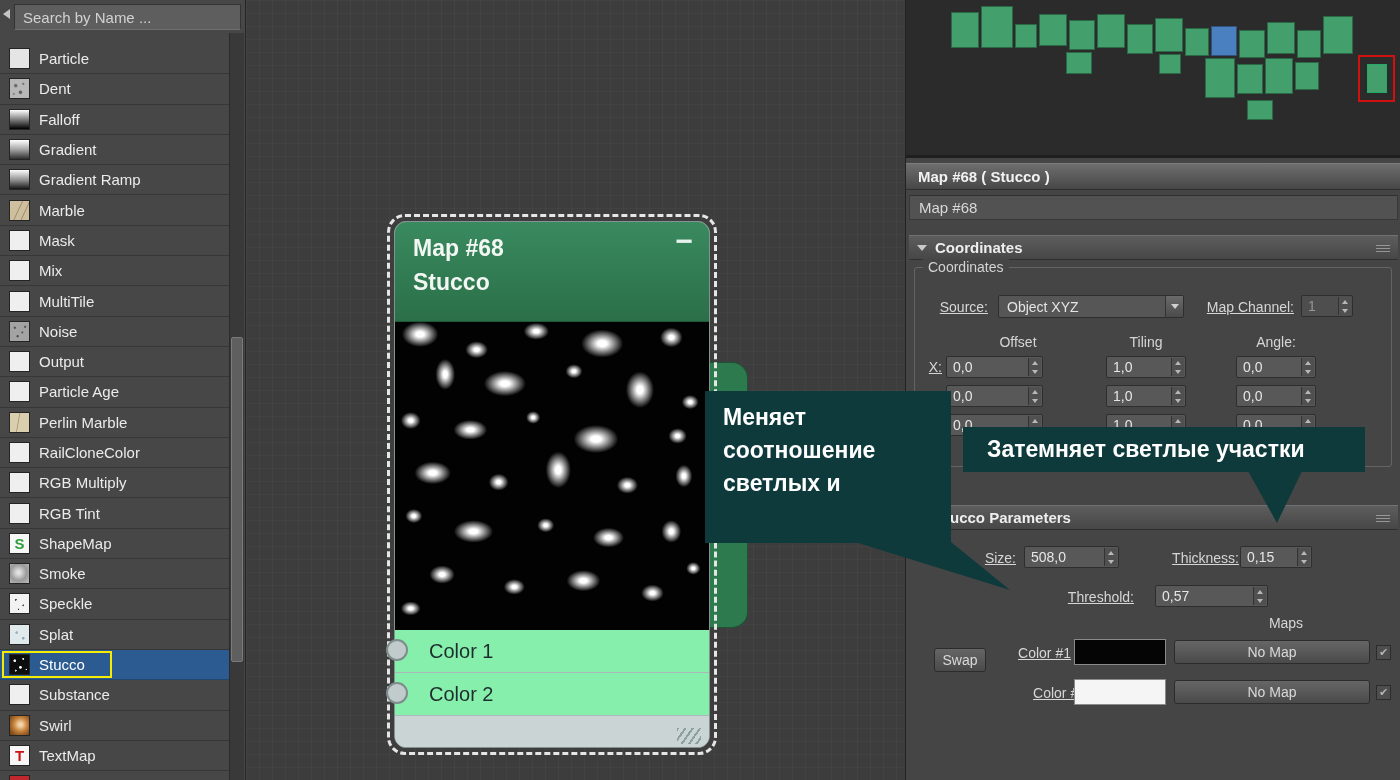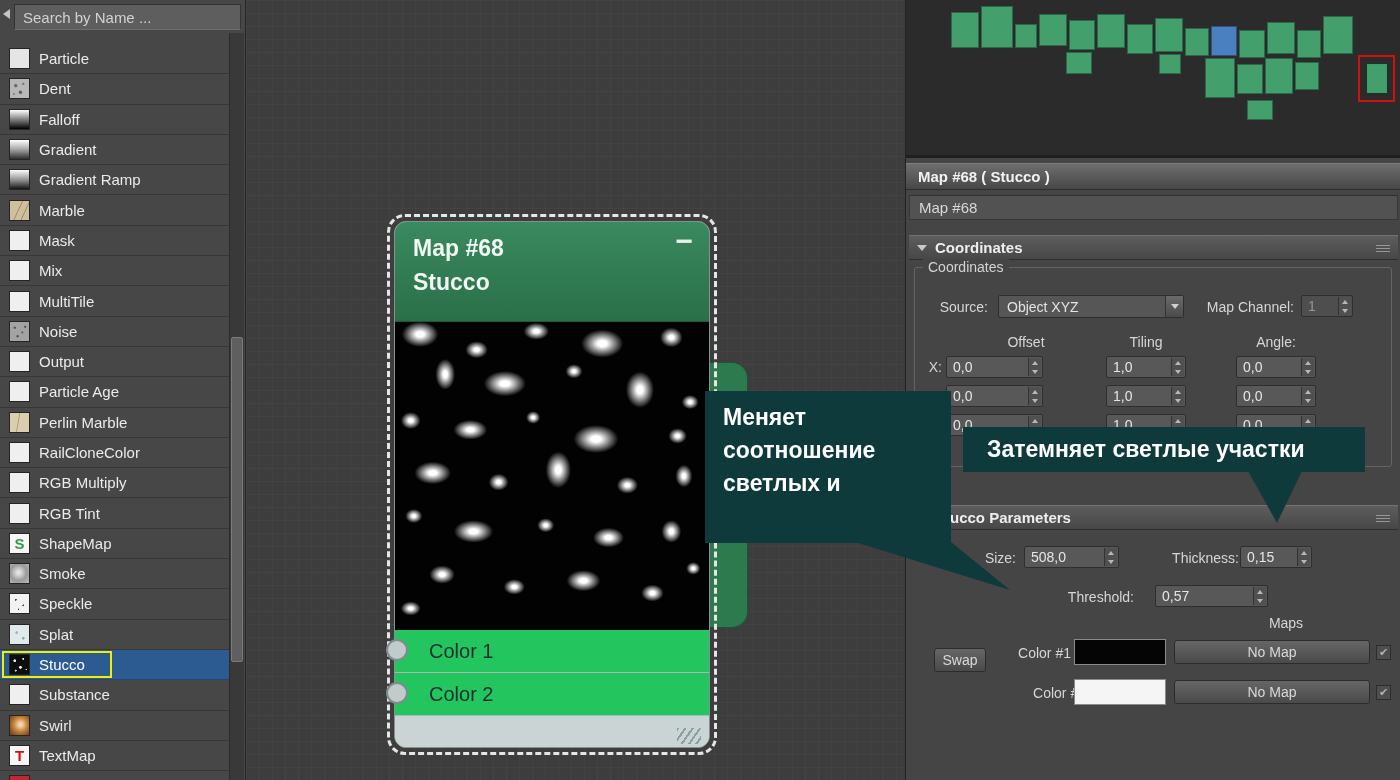--- a/index.html
+++ b/index.html
@@ -123,21 +123,21 @@
     radial-gradient(12px 10px at 48% 66%, #fff 15%, rgba(255,255,255,0) 70%),
     radial-gradient(22px 14px at 68% 70%, #fff 15%, rgba(255,255,255,0) 70%),
     radial-gradient(14px 16px at 88% 68%, #fff 15%, rgba(255,255,255,0) 70%),
     radial-gradient(18px 13px at 15% 82%, #fff 15%, rgba(255,255,255,0) 70%),
     radial-gradient(15px 11px at 38% 86%, #fff 15%, rgba(255,255,255,0) 70%),
     radial-gradient(24px 15px at 60% 84%, #fff 15%, rgba(255,255,255,0) 70%),
     radial-gradient(16px 12px at 82% 88%, #fff 15%, rgba(255,255,255,0) 70%),
     radial-gradient(10px 9px at 95% 80%,  #fff 15%, rgba(255,255,255,0) 70%),
     radial-gradient(14px 10px at 5% 93%,  #fff 15%, rgba(255,255,255,0) 70%); }
   .n-slot { height:43px; display:flex; align-items:center; padding-left:34px;
-    border-bottom:1px solid #a9b8b8; font-size:20px; color:#1e2e2e; background:#22c55e; }
+    border-bottom:1px solid #a9b8b8; font-size:20px; color:#1e2e2e; background:#86efac; }
   .n-footer { position:relative; height:35px; background:#cbd4d4; }
   .grip { position:absolute; right:8px; bottom:7px; width:24px; height:16px;
     background:repeating-linear-gradient(125deg, #8da0a0 0 2px, transparent 2px 6px); }
   .socket { position:absolute; left:-4px; width:22px; height:22px; border-radius:50%;
     background:#c2cbcb; border:2px solid #7e8c8c; z-index:5; }
   .sk1 { top:422px; } .sk2 { top:465px; }
   
   #navigator { position:absolute; left:905px; top:0; width:495px; height:158px;
     background:#2b2b2b; border-left:1px solid #222; border-bottom:3px solid #1f1f1f;
     overflow:hidden; }
@@ -160,21 +160,21 @@
     border-bottom:1px solid #2f2f2f; display:flex; align-items:center; gap:8px;
     padding:0 8px; font-size:15px; font-weight:bold; color:#eeeeee; }
   .roll-arrow { width:0; height:0; border-left:5px solid transparent;
     border-right:5px solid transparent; border-top:6px solid #c9c9c9; }
   .roll-grip { margin-left:auto; width:14px; height:9px; opacity:.55;
     background:repeating-linear-gradient(0deg,#cfcfcf 0 1px, transparent 1px 3px); }
   .groupbox { position:absolute; border:1px solid #646464; border-radius:3px; }
   .group-label { position:absolute; top:-9px; left:8px; background:#454545;
     padding:0 5px; font-size:14px; color:#d4d4d4; }
   .rlabel { position:absolute; text-align:right; color:#d6d6d6; font-size:14px;
-    line-height:22px; height:22px; white-space:nowrap; }
+    line-height:22px; height:22px; white-space:nowrap;text-decoration:underline; }
   .clabel { position:absolute; text-align:center; color:#d6d6d6; font-size:14px; }
   .field { position:absolute; height:22px; background:#585858; border:1px solid #2e2e2e;
     border-radius:2px; display:flex; align-items:center; }
   .fv { font-size:14px; color:#e6e6e6; padding-left:6px; white-space:nowrap; }
   .field.dis { background:#4e4e4e; } .field.dis .fv { color:#969696; }
   .spin { position:absolute; right:1px; top:1px; bottom:1px; width:13px;
     display:flex; flex-direction:column; background:#505050; border-left:1px solid #333; }
   .spin i { flex:1; display:flex; align-items:center; justify-content:center; }
   .su::after { content:''; border-left:3px solid transparent; border-right:3px solid transparent;
     border-bottom:4px solid #b8b8b8; }
@@ -411,21 +411,21 @@
     </div>
     <span class="rlabel" style="left:283px;top:138px;width:105px">Map Channel:</span>
     <div class="field dis" style="left:395px;top:137px;width:52px">
       <span class="fv">1</span>
       <span class="spin">
           <i class="su"></i>
           <i class="sd"></i>
         </span>
     </div>
 
-    <span class="clabel" style="left:60px;top:176px;width:120px">Offset</span>
+    <span class="clabel" style="left:52px;top:176px;width:120px">Offset</span>
     <span class="clabel" style="left:200px;top:176px;width:80px">Tiling</span>
     <span class="clabel" style="left:330px;top:176px;width:80px">Angle:</span>
 
     <span class="rlabel" style="left:14px;top:198px;width:22px">X:</span>
     <div class="field" style="left:40px;top:198px;width:97px">
         <span class="fv">0,0</span>
         <span class="spin">
           <i class="su"></i>
           <i class="sd"></i>
         </span>

